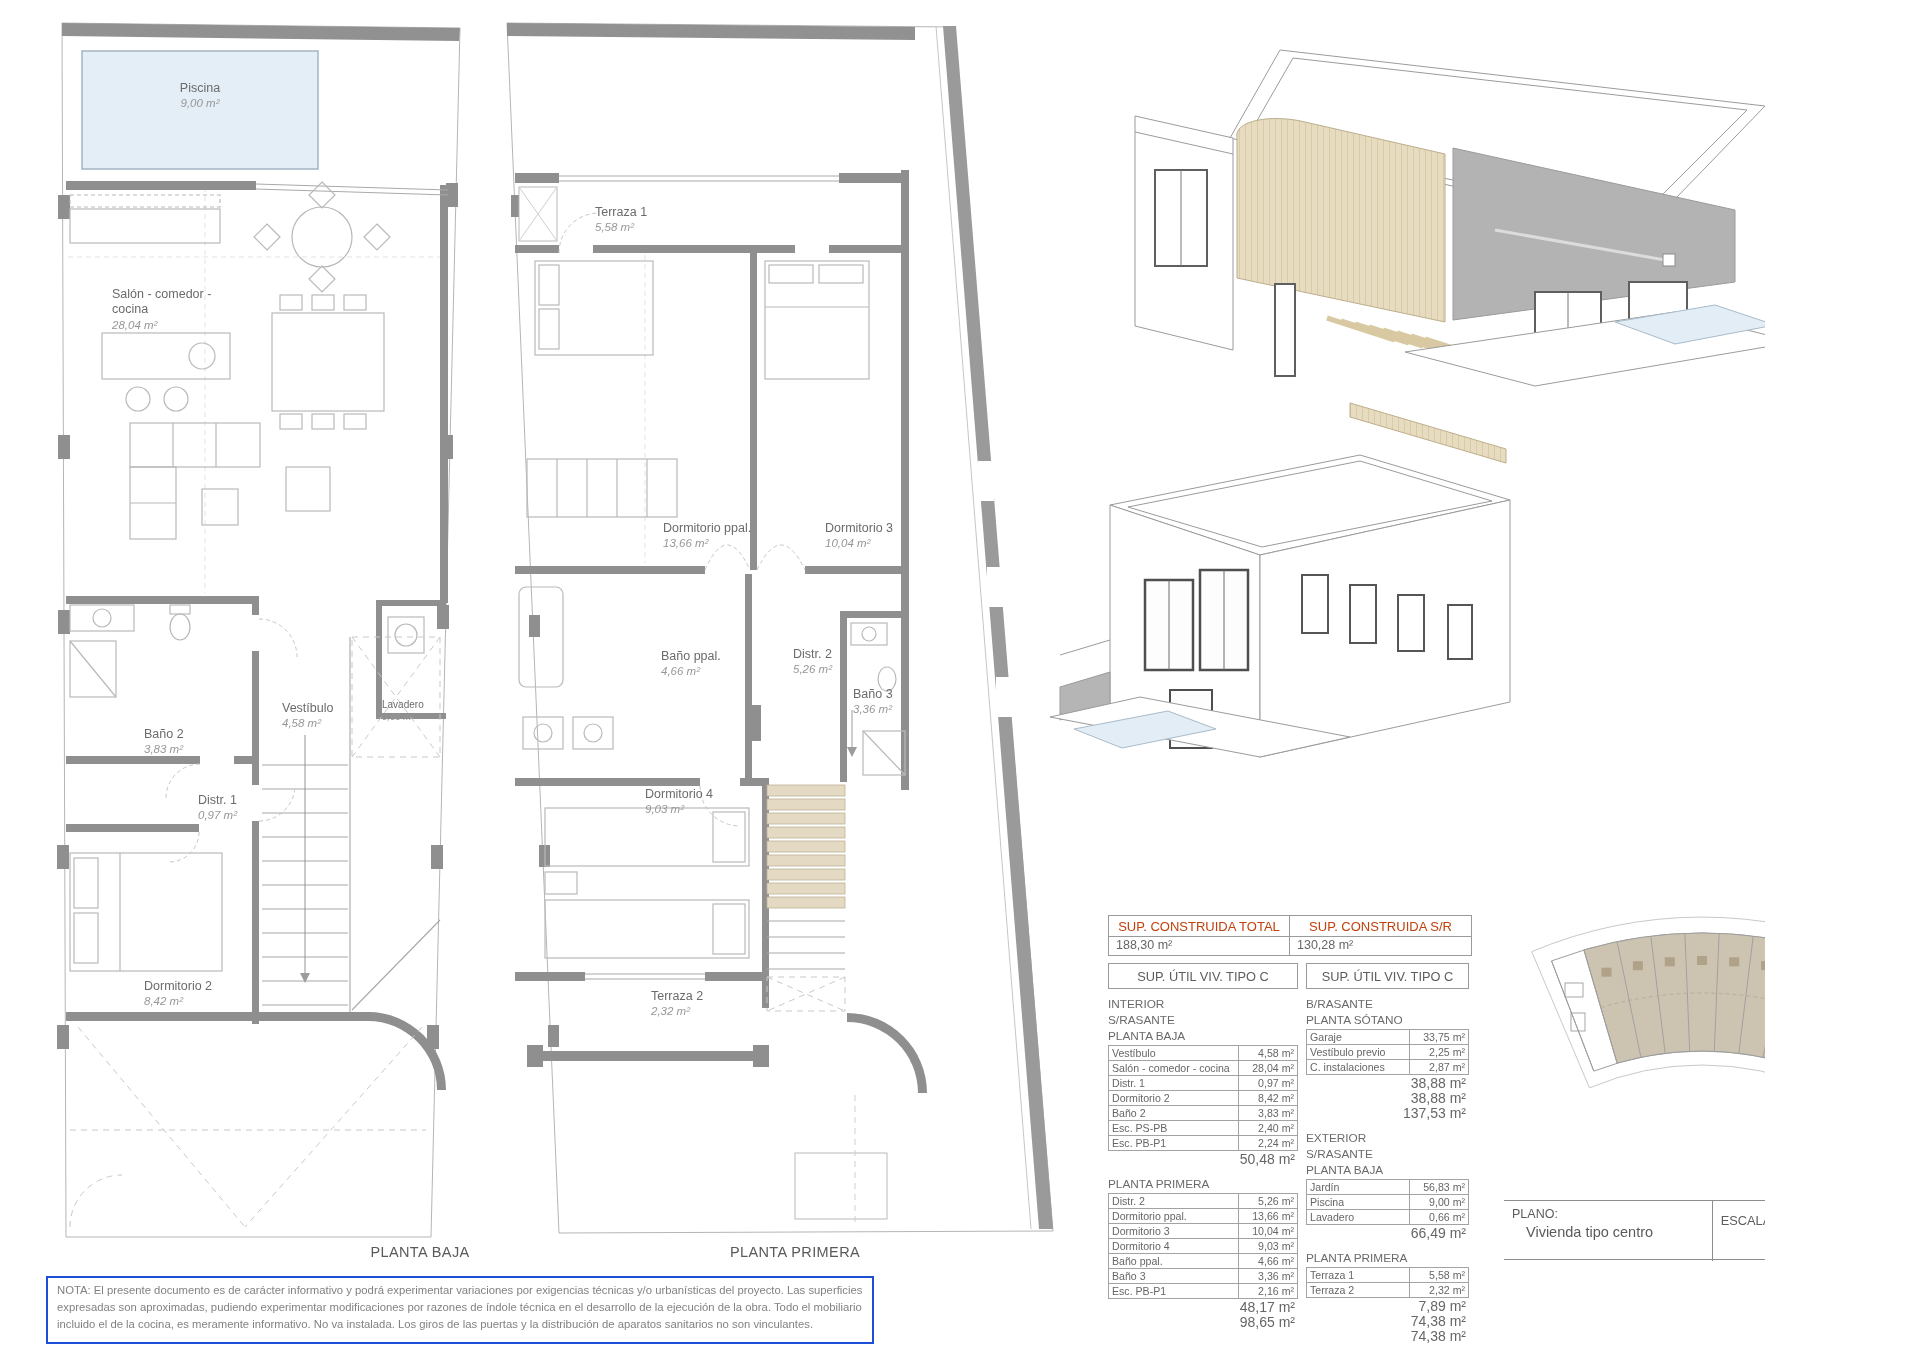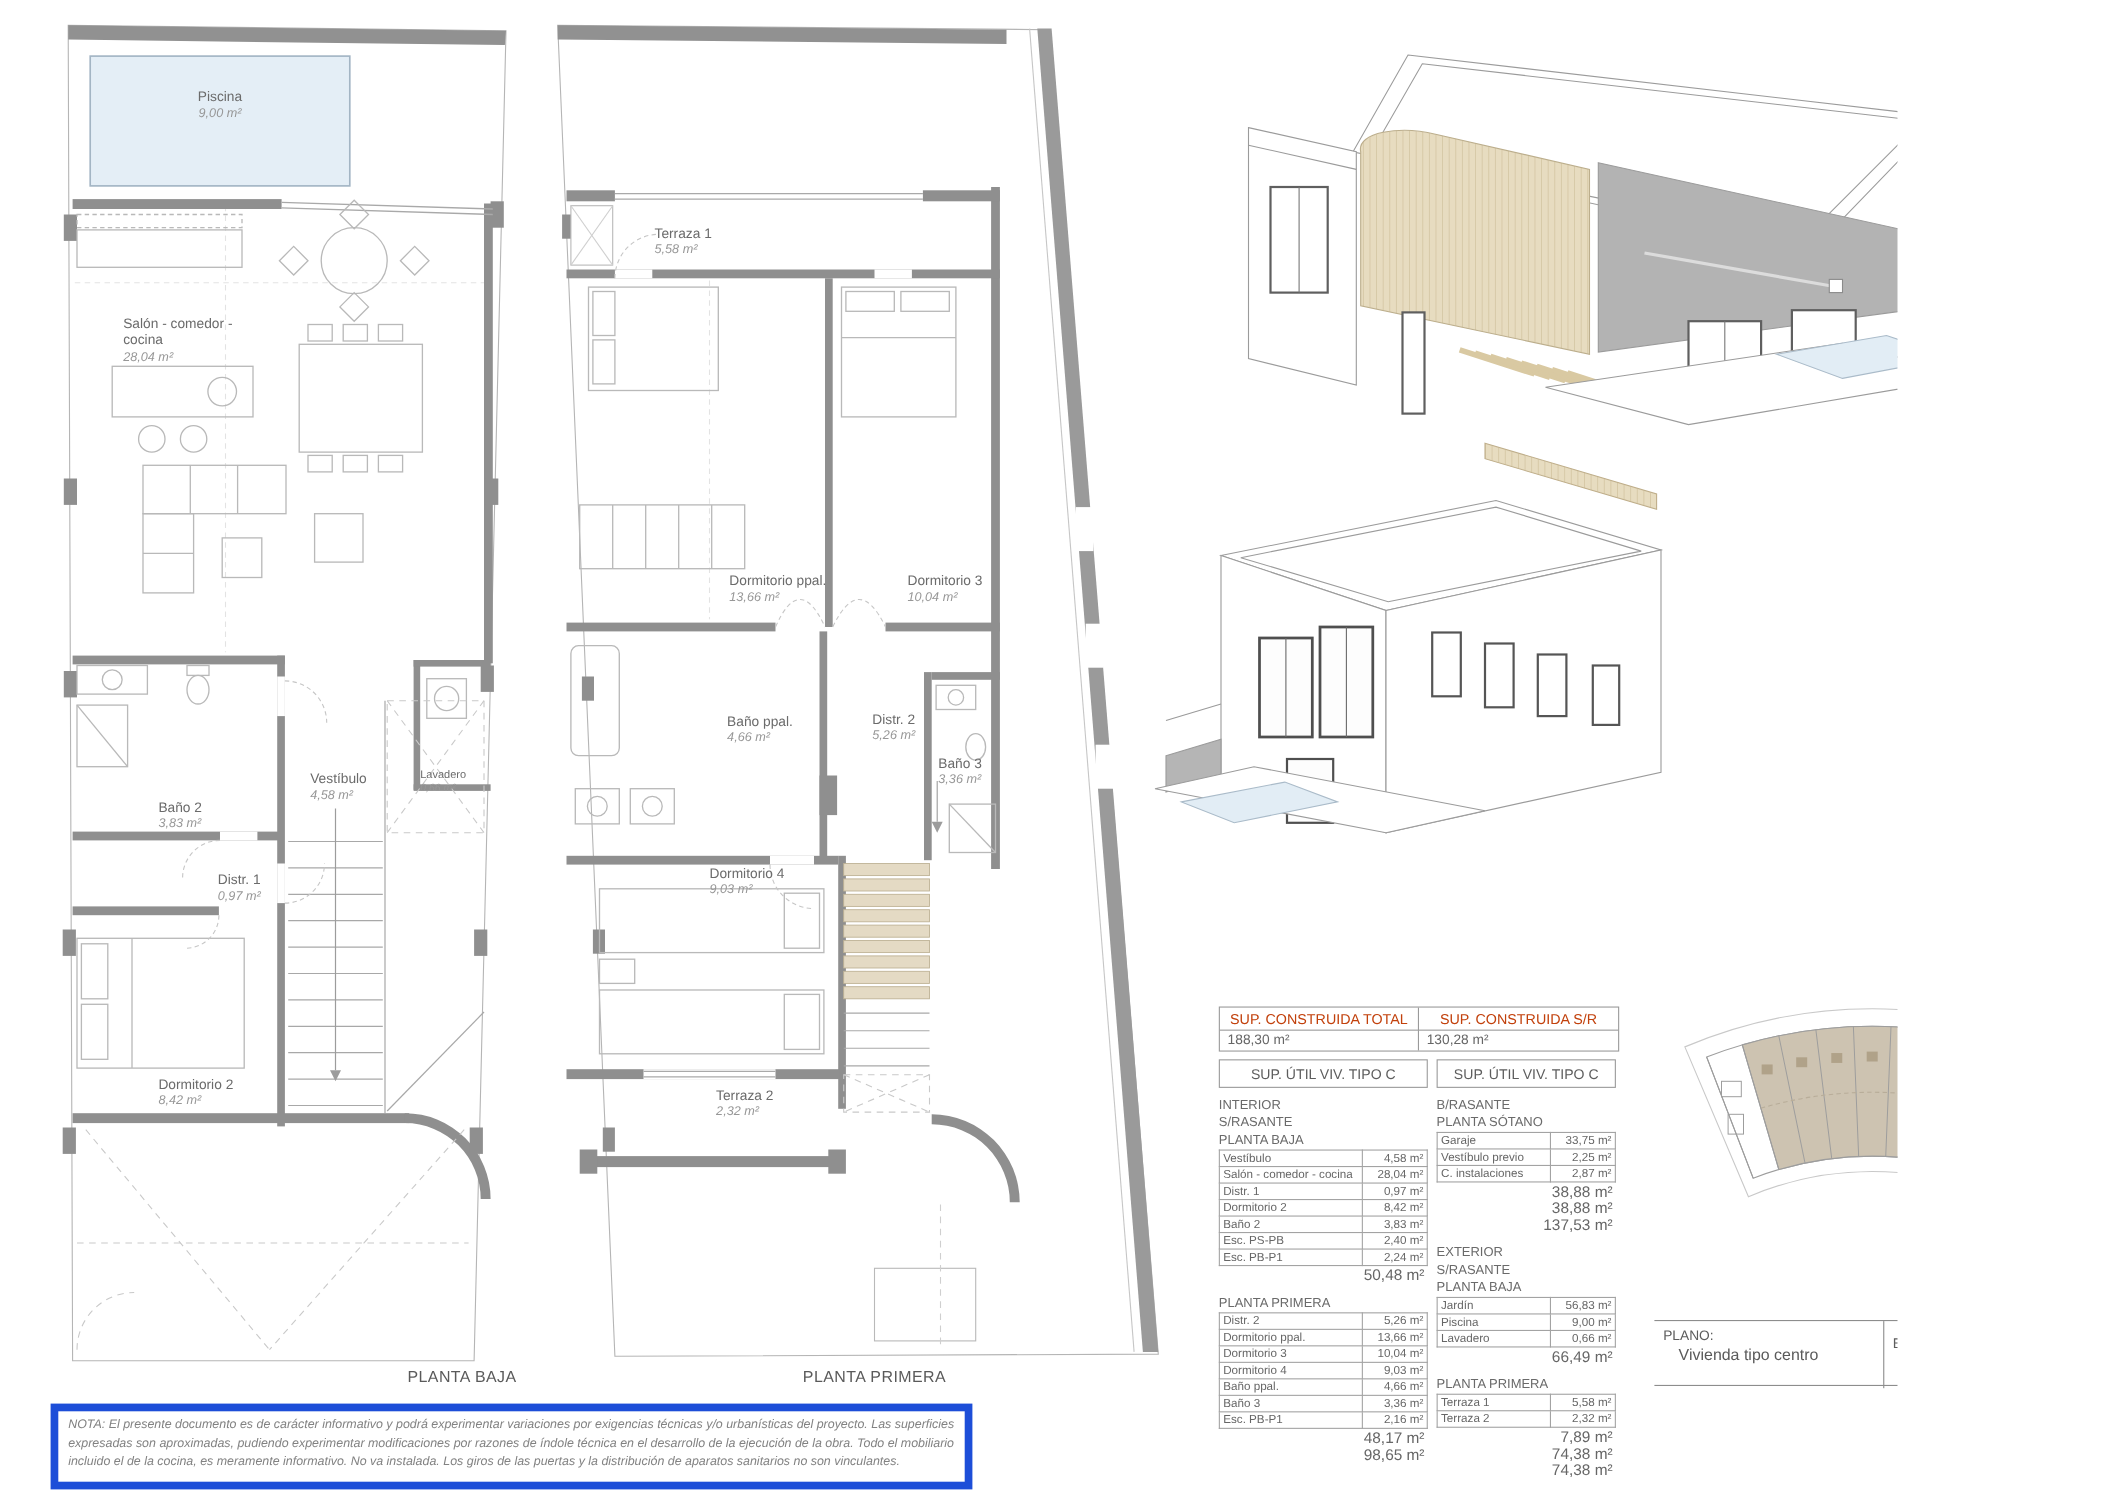--- a/index.html
+++ b/index.html
@@ -1,17 +1,17 @@
 <!DOCTYPE html>
 <html><head>
 <meta charset="utf-8">
 <style>
   html,body{margin:0;padding:0;background:#fff;}
   .sheet{position:relative;width:1725px;height:1357px;background:#ffffff;overflow:hidden;
-         font-family:"Liberation Sans", sans-serif;color:#666;}
+         font-family:"Liberation Sans", sans-serif;color:#666;padding-left:40px;}
   svg{position:absolute;overflow:visible;}
   svg.inplace{position:static;}
   
   .plan-wrap{position:absolute;}
   .rlabel{position:absolute;line-height:1.22;}
   .rname{display:block;font-size:12.5px;color:#6b6b6b;}
   .rarea{display:block;font-size:11.5px;font-style:italic;color:#979797;}
   .rlabel.small .rname{font-size:10px;}
   .rlabel.small .rarea{font-size:9.5px;}
   .caption{position:absolute;width:220px;text-align:center;font-size:14.5px;color:#5a5a5a;letter-spacing:.4px;}
@@ -38,22 +38,22 @@
   .titleblock{position:absolute;left:1504px;top:1200px;width:404px;height:58px;
               border-top:1px solid #8d8d8d;border-bottom:1px solid #8d8d8d;
               display:grid;grid-template-columns:208px 106px 90px;}
   .tb-cell{position:relative;}
   .tb-cell.mid,.tb-cell.north{border-left:1px solid #8d8d8d;}
   .plano-label{font-size:12.5px;color:#5d5d5d;padding:6px 0 0 8px;}
   .plano-value{font-size:14.5px;color:#5a5a5a;padding:3px 0 0 22px;}
   .escala{font-size:12.8px;color:#5d5d5d;text-align:center;padding-top:12px;}
   .frame-right{position:absolute;left:1906px;top:888px;width:1px;height:462px;background:#b3b3b3;}
   
-  .notebox{position:absolute;left:46px;top:1276px;width:806px;height:56px;border:7px solid #1d4ed8;
-           font-size:11.3px;font-style:italic;color:#828282;line-height:1.5;padding:4px 9px;}
+  .notebox{position:absolute;left:46px;top:1276px;width:806px;height:56px;border:2px solid #1d4ed8;
+           font-size:11.3px;color:#828282;line-height:1.5;padding:4px 9px;}
 </style>
 </head>
 <body>
 
 <div class="sheet">
 
 
 <svg width="0" height="0" class="inplace">
   <defs>
     <pattern id="slats" width="6" height="8" patternUnits="userSpaceOnUse">

